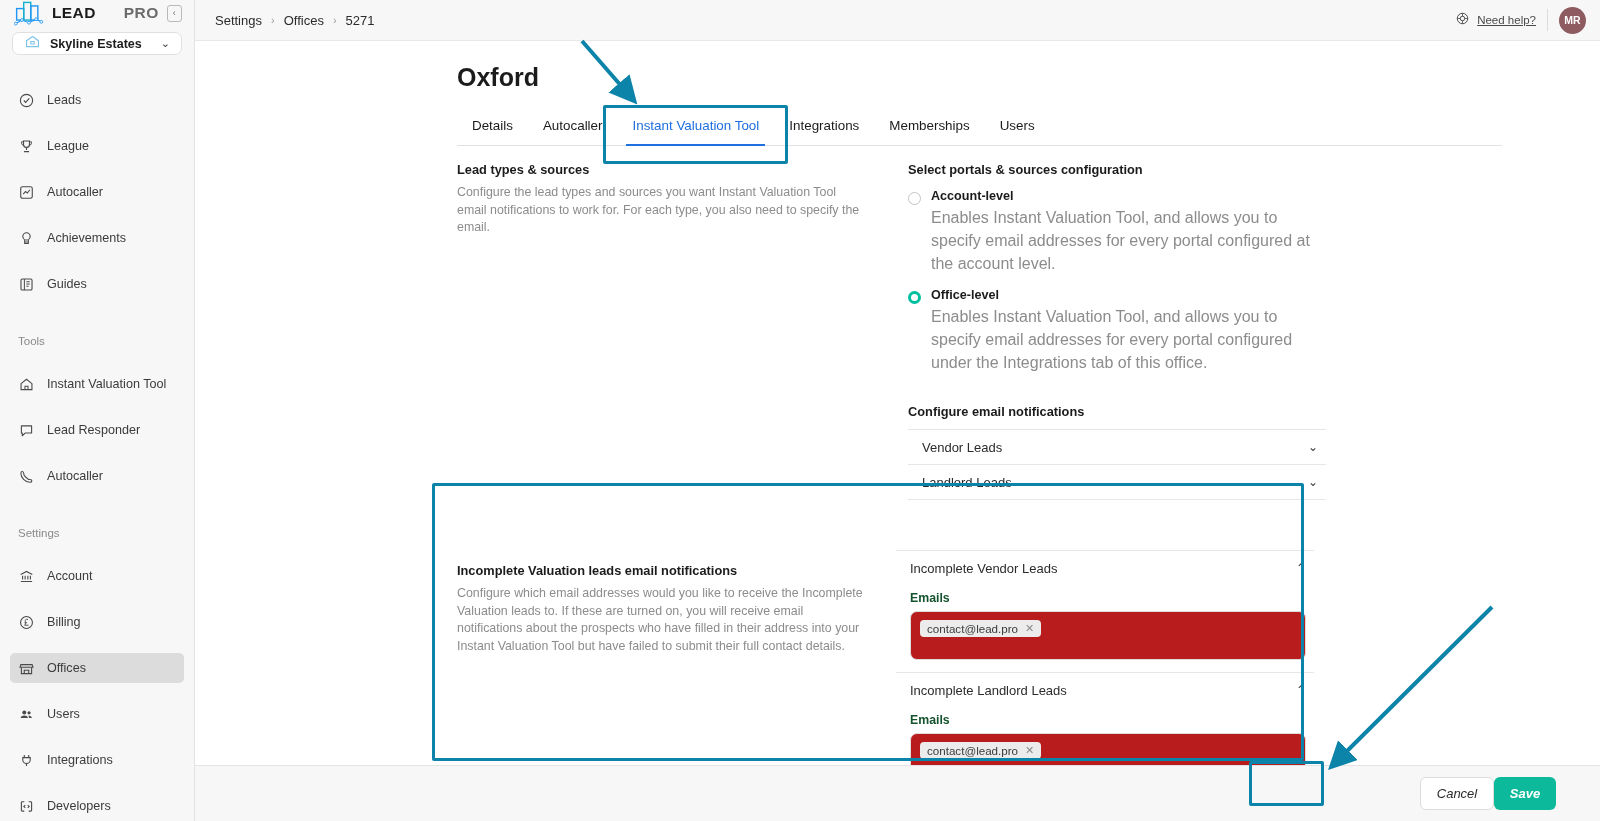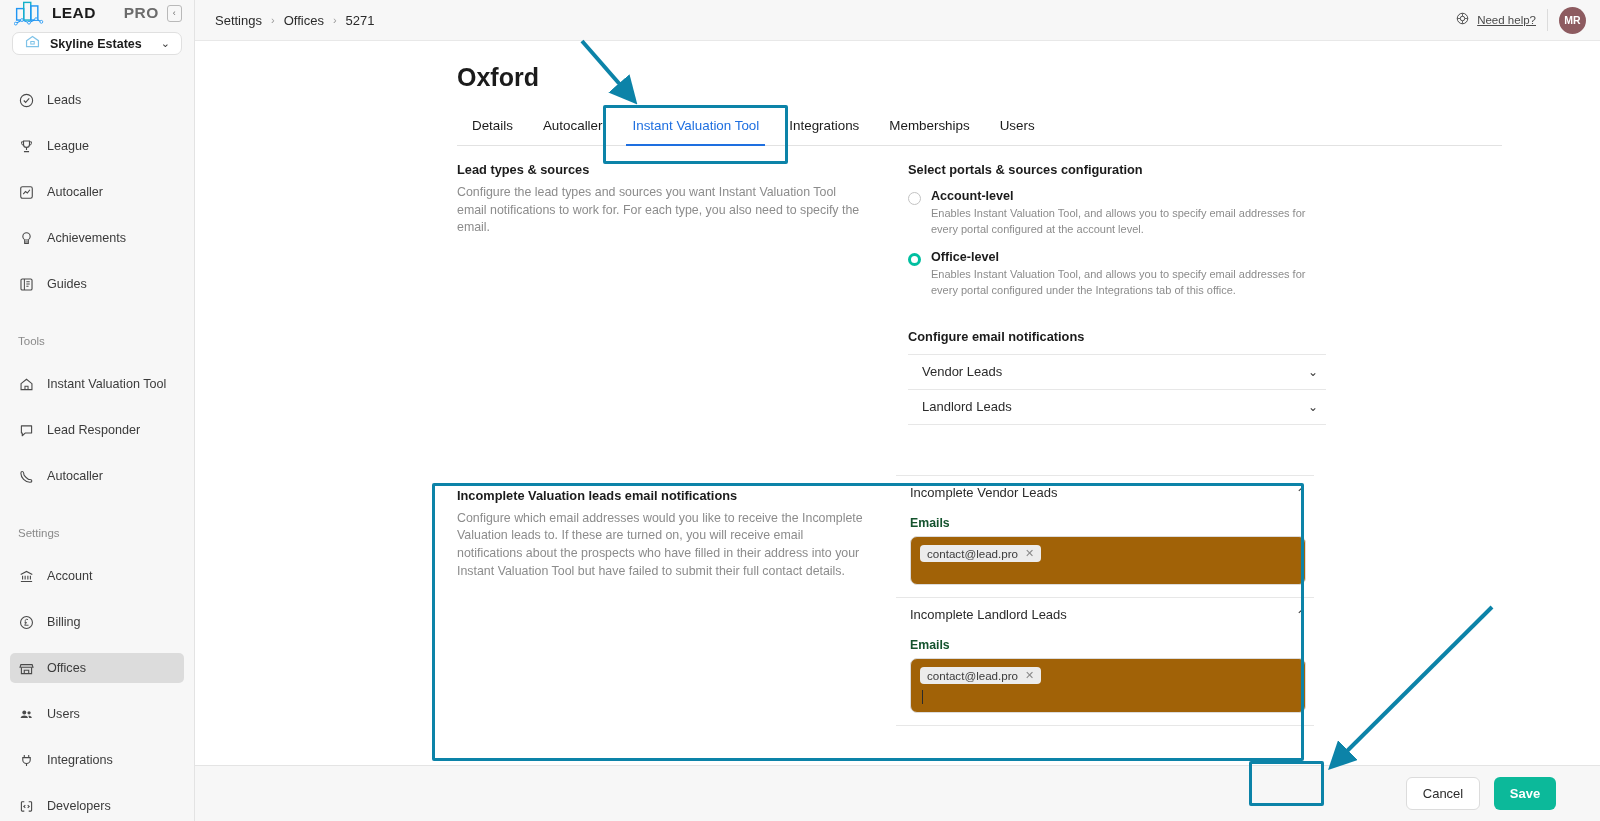--- a/index.html
+++ b/index.html
@@ -116,55 +116,55 @@
 
   .radio-row { display: flex; gap: 10px; margin-top: 12px; }
   .radio {
     width: 13px; height: 13px; border-radius: 50%; border: 1.4px solid #c3c3c3;
     flex: 0 0 13px; margin-top: 3px; background: #fff; cursor: pointer;
     position: relative;
   }
   .radio.checked { border: 3.6px solid #00bfa0; background: #fff; }
   .radio-body { flex: 1; }
   .radio-label { font-size: 12.6px; font-weight: 700; color: #1b1b1b; }
-  .radio-desc { font-size: 11px; color: #8c8c8c; line-height: 1.45; margin-top: 3px; }
+  .radio-desc { font-size: 16px; color: #8c8c8c; line-height: 1.45; margin-top: 3px; }
 
   .cfg-title { font-size: 12.8px; font-weight: 700; color: #1b1b1b; margin: 30px 0 0 0; }
   .accordion { margin-top: 10px; }
   .acc-item { border-top: 1px solid #e7e7e7; }
   .acc-item:last-child { border-bottom: 1px solid #e7e7e7; }
   .acc-head {
     height: 34px; display: flex; align-items: center; padding: 0 8px 0 14px;
     cursor: pointer;
   }
   .acc-head .t { flex: 1; font-size: 13px; color: #2b2b2b; }
   .acc-head .cv { font-size: 12px; color: #3b3b3b; }
 
   
   .bottom-cols { display: flex; margin: 42px 0 0 262px; width: 1045px; }
   .acc-body { padding: 0 8px 12px 14px; }
   .emails-label { font-size: 12.3px; font-weight: 700; color: #14532d; margin: 6px 0 6px 0; }
   .chips-box {
     border: 1px solid #dcdcdc; border-radius: 7px; min-height: 49px;
-    padding: 7px 9px; background: #a16207; cursor: text;
+    padding: 7px 9px; background: #b91c1c; cursor: text;
   }
   .chip {
     display: inline-flex; align-items: center; gap: 7px;
     background: #ececec; border-radius: 4px; padding: 2px 7px;
     font-size: 11.6px; color: #3b3b3b;
   }
   .chip .x { color: #8a8a8a; font-size: 11px; cursor: pointer; }
   .caret-line { height: 15px; margin-top: 6px; padding-left: 2px; }
   .caret { display: inline-block; width: 1px; height: 14px; background: #2b2b2b; }
 
   
   .footer {
     height: 56px; background: #f7f7f7; border-top: 1px solid #e4e4e4;
     display: flex; align-items: center; justify-content: flex-end;
-    gap: 14px; padding: 0 44px 0 0; flex: 0 0 56px;
+    padding: 0 44px 0 0; flex: 0 0 56px; font-style: italic;
   }
   .btn-cancel {
     min-width: 74px; height: 33px; border: 1px solid #dcdcdc; border-radius: 6px;
     background: #fff; font-size: 13px; color: #2b2b2b; cursor: pointer;
     display: flex; align-items: center; justify-content: center;
   }
   .btn-save {
     min-width: 62px; height: 33px; border: none; border-radius: 6px;
     background: #0cb99a; font-size: 13px; font-weight: 700; color: #fff;
     cursor: pointer; display: flex; align-items: center; justify-content: center;

